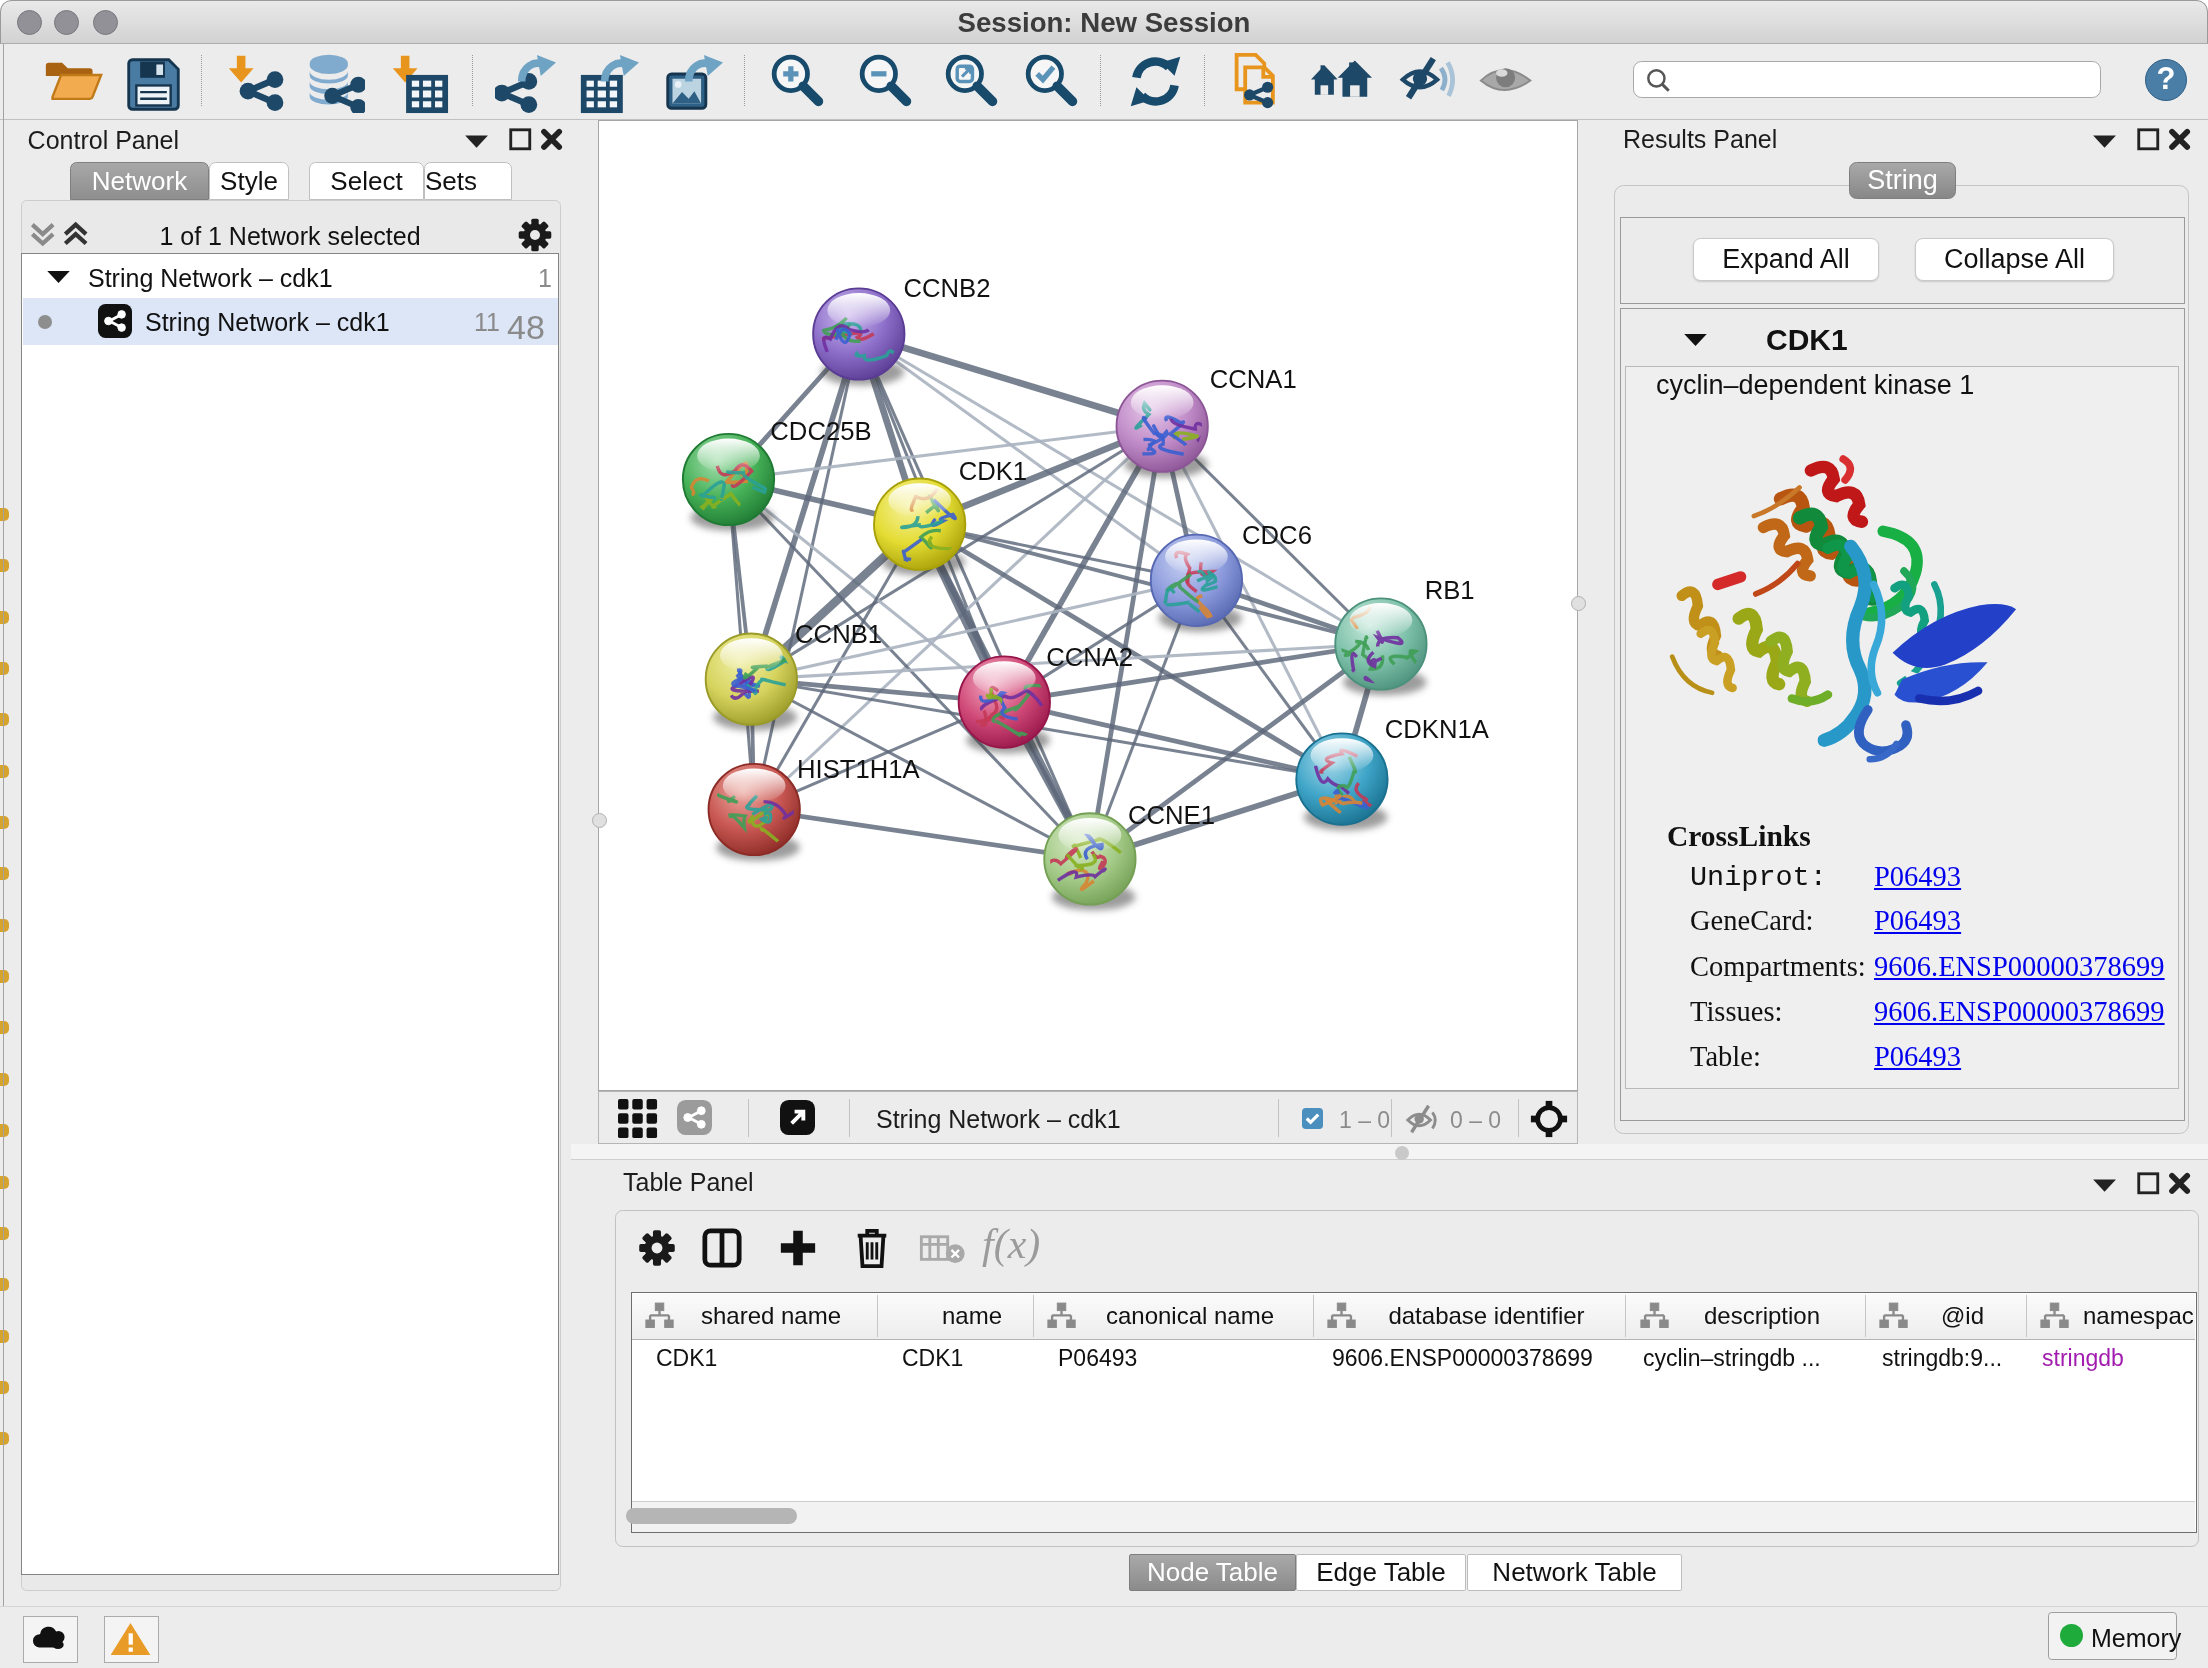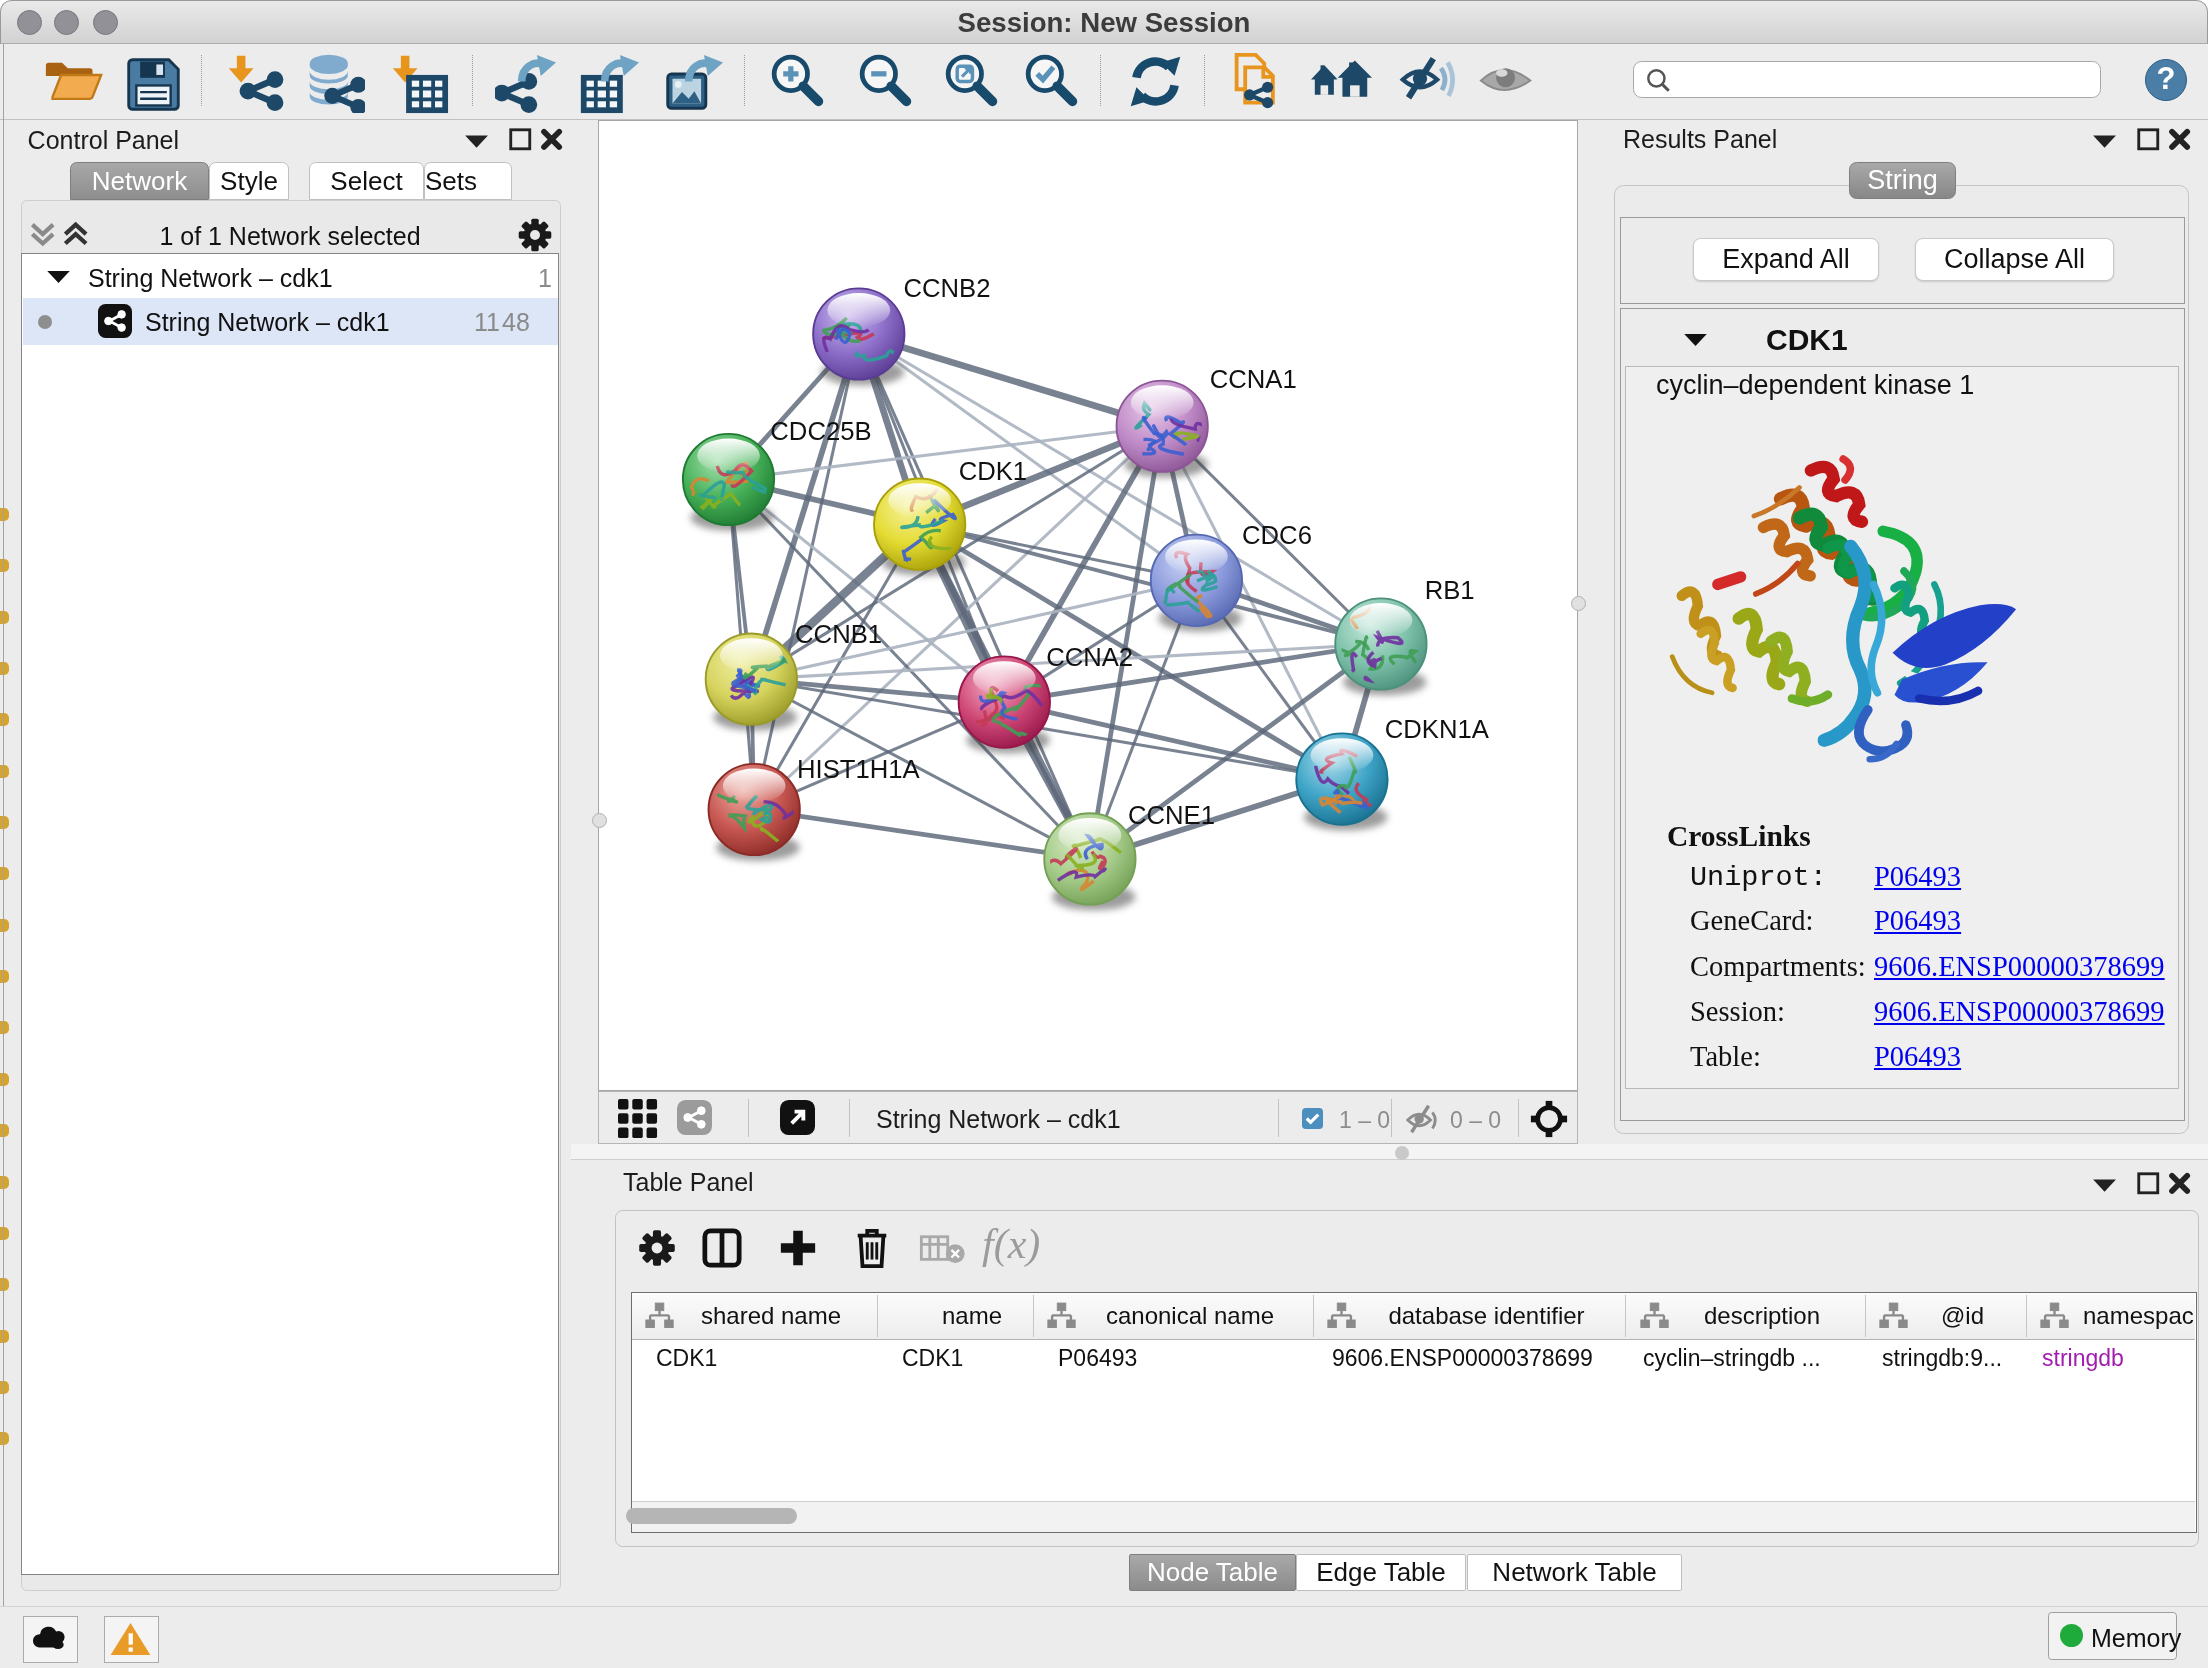--- a/index.html
+++ b/index.html
@@ -282,21 +282,21 @@
           <line x1="12" y1="18" x2="25" y2="11" stroke-width="3"></line>
           <line x1="12" y1="18" x2="25" y2="25" stroke-width="3"></line>
           <circle cx="11" cy="18" r="4"></circle>
           <circle cx="25" cy="11" r="4"></circle>
           <circle cx="25" cy="25" r="4"></circle>
         </g>
       </svg>
     </div>
     <div class="abs" style="left:145px;top:308px;font-size:25px;color:#111">String Network – cdk1</div>
     <div class="abs" style="left:452px;top:308px;width:48px;text-align:right;font-size:25px;color:#8a8a8a">11</div>
-    <div class="abs" style="left:502px;top:308px;width:48px;text-align:left;font-size:25px;color:#8a8a8a">48</div>
+    <div class="abs" style="left:502px;top:308px;width:48px;text-align:center;font-size:34px;color:#8a8a8a">48</div>
     <div class="abs" style="left:598px;top:120px;width:980px;height:971px;background:#fff;border:1px solid #a6a6a6;box-sizing:border-box"></div>
     <svg class="abs" style="left:598px;top:120px" width="980" height="971" viewBox="0 0 1030 1021">
       <defs>
         <radialGradient id="gCCNB2" cx="0.38" cy="0.3" r="0.75">
           <stop offset="0" stop-color="#cdbbee"></stop>
           <stop offset="0.55" stop-color="#8d6fca"></stop>
           <stop offset="1" stop-color="#5a3c94"></stop>
         </radialGradient>
         <radialGradient id="gCCNA1" cx="0.38" cy="0.3" r="0.75">
           <stop offset="0" stop-color="#e6c8e8"></stop>
@@ -689,21 +689,21 @@
       <path d="M222 268 q-18 26 -2 38 q14 10 32 2 q16 -8 10 -24" fill="none" stroke="#3060c0" stroke-width="10" stroke-opacity="1" stroke-linecap="round"></path>
       <path d="M252 304 q-10 16 -28 16" fill="none" stroke="#3868c8" stroke-width="7" stroke-opacity="1" stroke-linecap="round"></path>
     </svg>
     <div class="abs" style="left:1667px;top:820px;font-family:'Liberation Serif',serif;font-size:29.5px;font-weight:bold;color:#111">CrossLinks</div>
     <div class="abs" style="left:1690px;top:861px;font-family:Liberation Mono, monospace;font-size:28.5px;color:#111">Uniprot:</div>
     <div class="abs" style="left:1874px;top:861px;font-family:'Liberation Serif',serif;font-size:28.5px;color:#0000ee;text-decoration:underline">P06493</div>
     <div class="abs" style="left:1690px;top:905px;font-family:'Liberation Serif',serif;font-size:28.5px;color:#111">GeneCard:</div>
     <div class="abs" style="left:1874px;top:905px;font-family:'Liberation Serif',serif;font-size:28.5px;color:#0000ee;text-decoration:underline">P06493</div>
     <div class="abs" style="left:1690px;top:951px;font-family:'Liberation Serif',serif;font-size:28.5px;color:#111">Compartments:</div>
     <div class="abs" style="left:1874px;top:951px;font-family:'Liberation Serif',serif;font-size:28.5px;color:#0000ee;text-decoration:underline">9606.ENSP00000378699</div>
-    <div class="abs" style="left:1690px;top:996px;font-family:'Liberation Serif',serif;font-size:28.5px;color:#111">Session:</div>
+    <div class="abs" style="left:1690px;top:996px;font-family:'Liberation Serif',serif;font-size:28.5px;color:#111">Tissues:</div>
     <div class="abs" style="left:1874px;top:996px;font-family:'Liberation Serif',serif;font-size:28.5px;color:#0000ee;text-decoration:underline">9606.ENSP00000378699</div>
     <div class="abs" style="left:1690px;top:1041px;font-family:'Liberation Serif',serif;font-size:28.5px;color:#111">Table:</div>
     <div class="abs" style="left:1874px;top:1041px;font-family:'Liberation Serif',serif;font-size:28.5px;color:#0000ee;text-decoration:underline">P06493</div>
     <div class="abs pt" style="left:623px;top:1168px">Table Panel</div>
     <svg class="abs" style="left:2091px;top:1170px" width="105" height="28.5" viewBox="0 0 110 30">
       <path d="M2 10 h24 l-12 13z" fill="#222"></path>
       <rect x="50" y="4" width="20" height="20" fill="none" stroke="#222" stroke-width="3"></rect>
       <path d="M85 6 L101 22 M101 6 L85 22" stroke="#222" stroke-width="6" stroke-linecap="round"></path>
     </svg>
     <div class="abs" style="left:615px;top:1210px;width:1582px;height:335px;background:#ececec;border:1px solid #c2c2c2;border-radius:7.6px"></div>

